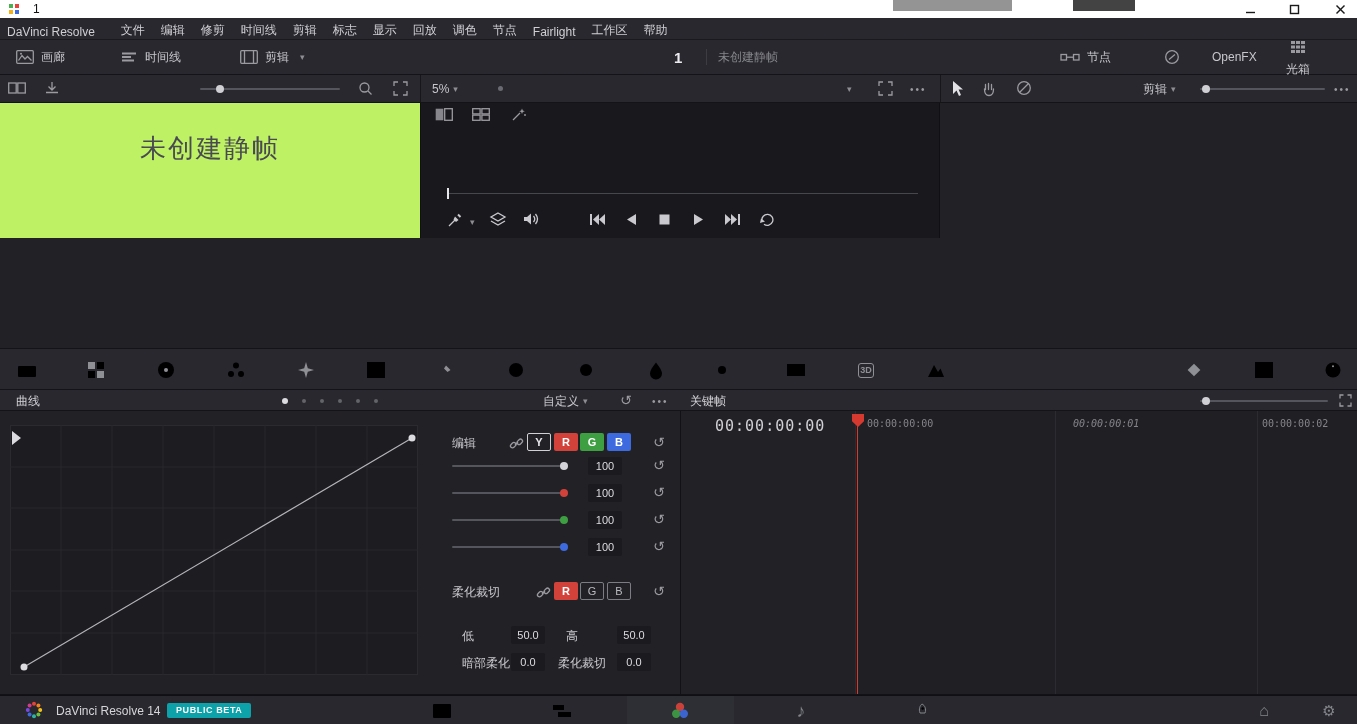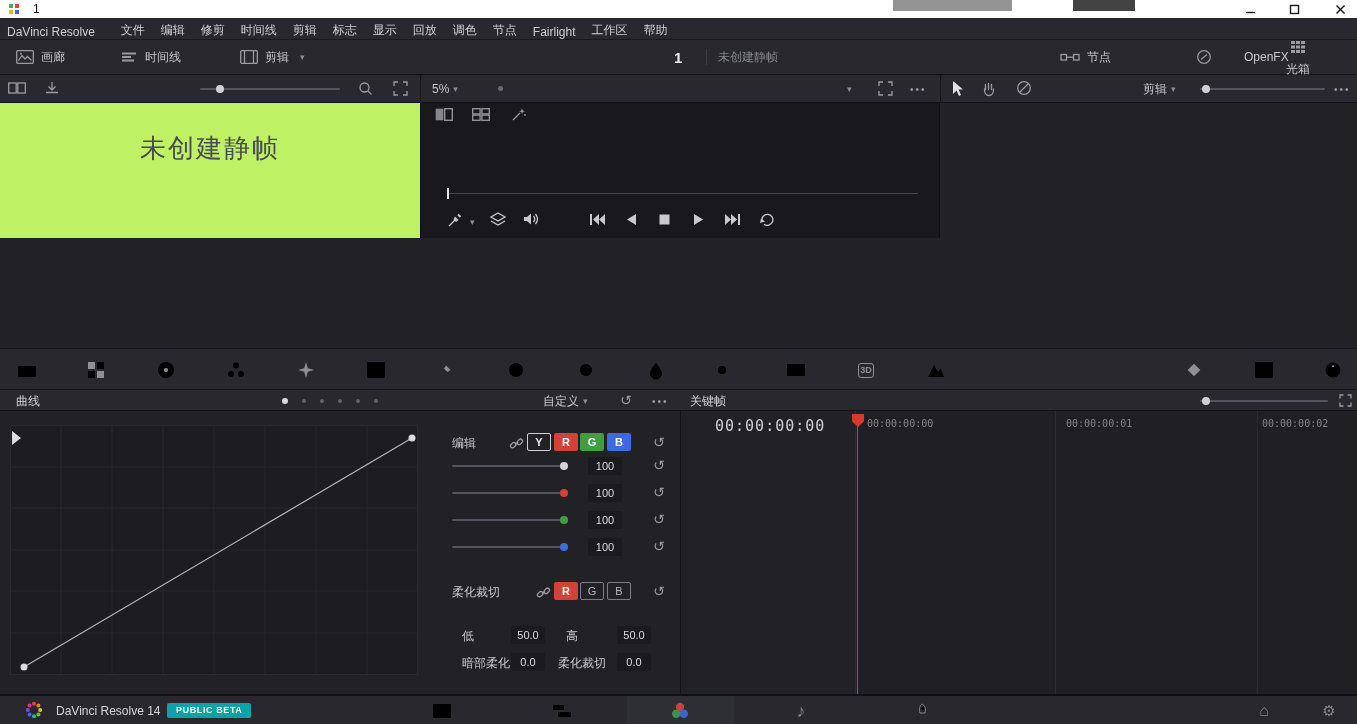--- a/index.html
+++ b/index.html
@@ -176,21 +176,21 @@
     <div class="tool-btn" style="left:1060px;">
       <span class="ic">
           <svg width="20" height="14" viewBox="0 0 20 14">
             <rect x="1" y="4.5" width="5.5" height="5.5"></rect>
             <rect x="13.5" y="4.5" width="5.5" height="5.5"></rect>
             <line x1="6.5" y1="7.2" x2="13.5" y2="7.2"></line>
           </svg>
         </span>
       <span>节点</span>
     </div>
-    <div class="tool-btn" style="left:1196px;gap:32px;">
+    <div class="tool-btn" style="left:1164px;gap:32px;">
       <span class="ic">
           <svg width="16" height="16" viewBox="0 0 16 16">
             <circle cx="8" cy="8" r="6.3"></circle>
             <path d="M5 10.5 C7 9 9 7 11 5.5"></path>
           </svg>
         </span>
       <span>OpenFX</span>
     </div>
     <div class="tool-btn" style="left:1286px;flex-direction:column;">
       <span class="ic">
@@ -609,21 +609,21 @@
     </div>
 
     <div class="kf-panel">
       <span class="tc-big abs" style="left:34px;top:6px;">00:00:00:00</span>
 
       <div class="abs" style="left:174px;top:0;right:0;bottom:0;background:#1f1f24;">
         <div class="gridline" style="left:0;"></div>
         <div class="gridline" style="left:200px;"></div>
         <div class="gridline" style="left:402px;"></div>
         <span class="rl" style="left:12px;">00:00:00:00</span>
-        <span class="rl" style="left:211px;">00:00:00:01</span>
+        <span class="rl" style="left:218px;font-style:italic;">00:00:00:01</span>
         <span class="rl" style="left:407px;">00:00:00:02</span>
         <div class="playhead-line" style="left:2px;"></div>
         <div class="playhead-flag" style="left:-3px;"></div>
       </div>
     </div>
   </div>
 
   <div class="statusbar">
     <span class="abs" style="left:25px;top:5px;">
       <svg width="18" height="18" viewBox="0 0 18 18">

